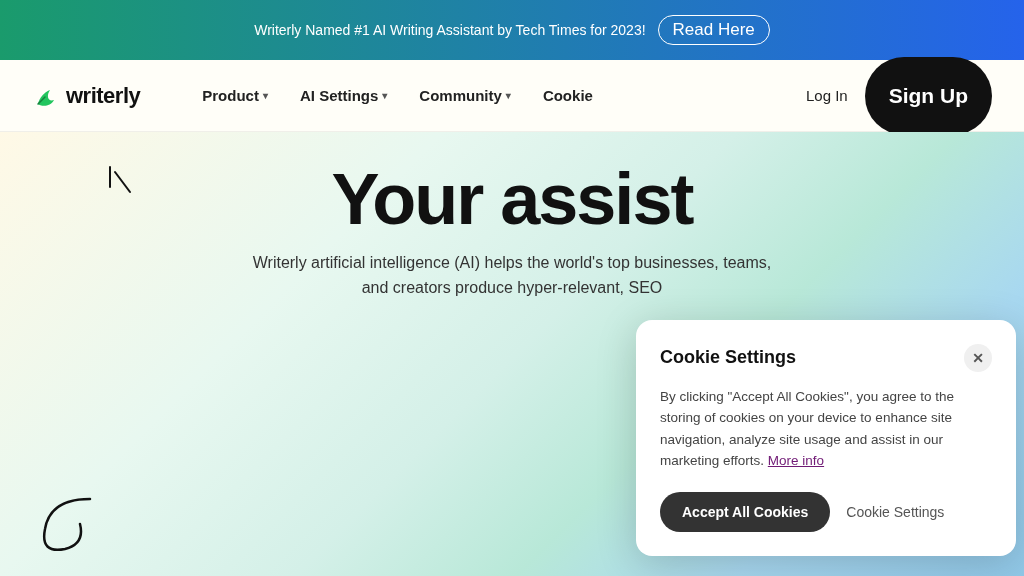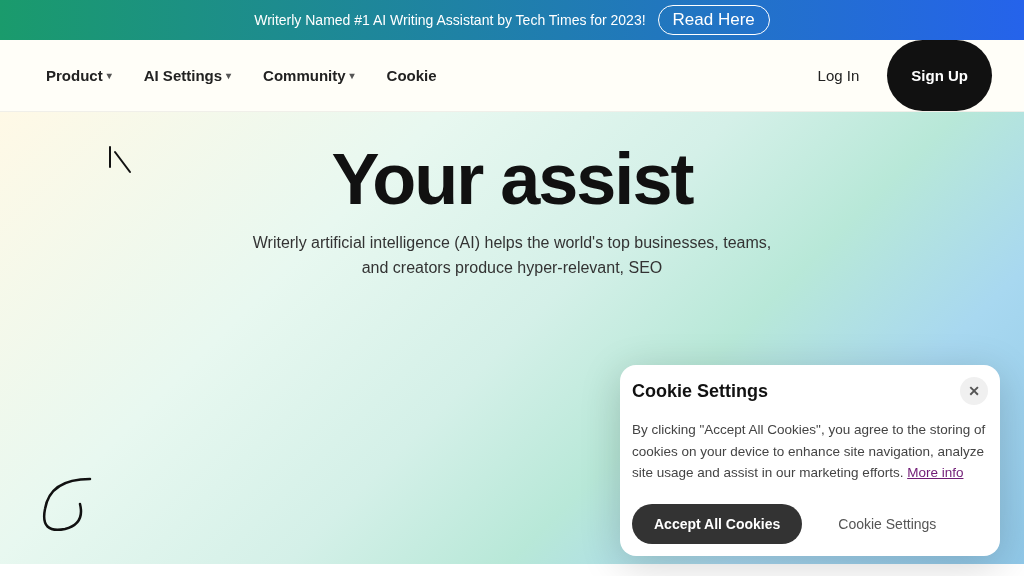--- a/index.html
+++ b/index.html
@@ -9,21 +9,21 @@
     #top-banner {
       background: linear-gradient(90deg, #1a9b6c 0%, #2563eb 100%);
       color: white;
       text-align: center;
       padding: 10px 20px;
       font-size: 14px;
       display: flex;
       align-items: center;
       justify-content: center;
       gap: 12px;
-      height: 40px;
+      height: 60px;
     }
     #top-banner .banner-text { font-weight: 400; }
     #top-banner .read-here-btn {
       border: 1.5px solid white;
       border-radius: 20px;
       padding: 4px 14px;
       font-size: 17px;
       cursor: pointer;
       background: transparent;
       color: white;
@@ -74,38 +74,38 @@
       border-radius: 8px;
       transition: background 0.15s;
     }
     .nav-item .chevron {
       font-size: 10px;
       color: #555;
     }
     #nav-right {
       display: flex;
       align-items: center;
-      gap: 16px;
+      gap: 5px;
     }
     #login-btn {
       font-size: 15px;
       font-weight: 500;
       color: #222;
       cursor: pointer;
       background: none;
       border: none;
       padding: 8px 12px;
     }
     #signup-btn {
       background: #111;
       color: white;
       border: none;
       border-radius: 50px;
       padding: 27px 24px;
-      font-size: 15px;
+      font-size: 21px;
       font-weight: 600;
       cursor: pointer;
     }
 
     
     #hero {
       position: relative;
       width: 100%;
       height: calc(576px - 52px - 72px);
       background: linear-gradient(135deg, #fff9e6 0%, #e8f8f0 30%, #d4f0e8 50%, #b8e8d8 65%, #a8d8f0 80%, #90c8e8 100%);
@@ -159,25 +159,25 @@
       line-height: 1.6;
       margin-top: 12px;
       position: relative;
       z-index: 1;
     }
 
     
     #cookie-modal {
       position: absolute;
       bottom: 20px;
-      right: 24px;
+      right: 8px;
       width: 380px;
       background: white;
       border-radius: 16px;
-      padding: 12px;
+      padding: 24px;
       box-shadow: 0 8px 40px rgba(0,0,0,0.18);
       z-index: 100;
     }
     #cookie-header {
       display: flex;
       justify-content: space-between;
       align-items: center;
       margin-bottom: 14px;
     }
     #cookie-title {
@@ -205,21 +205,21 @@
       line-height: 1.6;
       margin-bottom: 20px;
     }
     #cookie-body .more-info-link {
       color: #701a75;
       text-decoration: underline;
       cursor: pointer;
     }
     #cookie-actions {
       display: flex;
-      gap: 28px;
+      gap: 8px;
       align-items: center;
     }
     #accept-all-btn {
       background: #333;
       color: white;
       border: none;
       border-radius: 50px;
       padding: 12px 22px;
       font-size: 14px;
       font-weight: 600;
@@ -238,20 +238,27 @@
   </style>
 </head>
 <body>
 
 <div id="top-banner">
   <span class="banner-text">Writerly Named #1 AI Writing Assistant by Tech Times for 2023!</span>
   <button class="read-here-btn">Read Here</button>
 </div>
 
 <nav id="navbar">
+  <a id="logo" href="#">
+    <svg class="logo-icon" viewBox="0 0 28 28" fill="none" xmlns="http://www.w3.org/2000/svg">
+      <path d="M6 22C6 22 8 12 18 8C14 14 16 20 22 18C18 26 8 24 6 22Z" fill="#22c55e"></path>
+      <path d="M6 22L13 15" stroke="#15803d" stroke-width="1.5" stroke-linecap="round"></path>
+    </svg>
+    <span class="logo-text">writerly</span>
+  </a>
 
   <div id="nav-links">
     <div class="nav-item">
       <span>Product</span>
       <span class="chevron">▾</span>
     </div>
     <div class="nav-item">
       <span>AI Settings</span>
       <span class="chevron">▾</span>
     </div>

